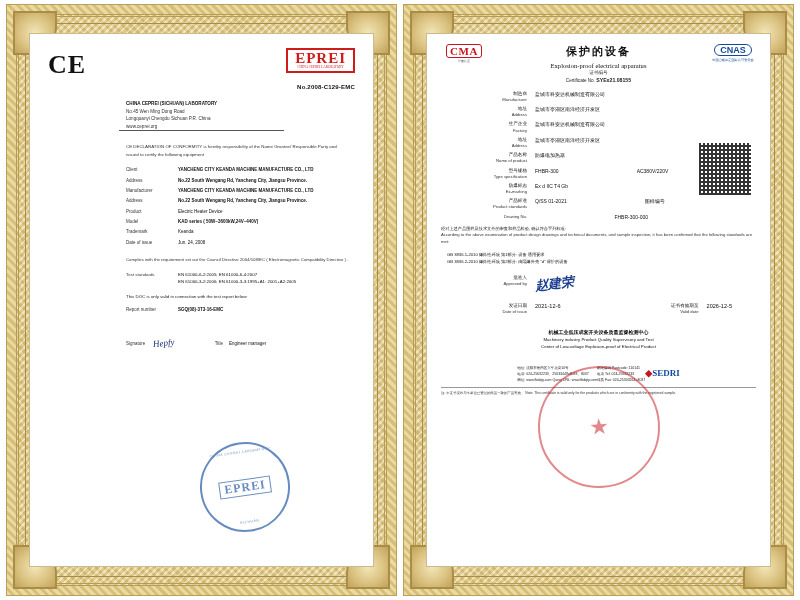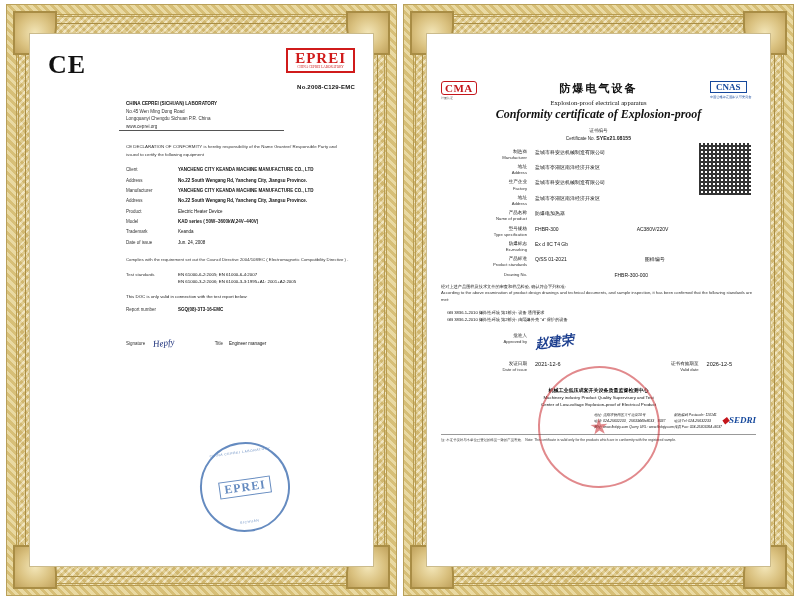--- a/index.html
+++ b/index.html
@@ -210,40 +210,40 @@
     position: absolute;
     top: 6px;
     font-size: 3.4px;
     letter-spacing: 0.6px;
   }
   .stamp .stamp-arc.bot { top: auto; bottom: 6px; }
 
   
   .ex-inner { padding: 10px 14px 8px 14px; font-size: 5px; color: #1a1a1a; position: relative; }
   .ex-logos { display: flex; align-items: flex-start; justify-content: space-between; }
-  .logo-box { text-align: left; width: 46px; margin-top: 37px; }
+  .logo-box { text-align: center; width: 46px; }
   .logo-cma {
     font-family: "Liberation Serif", serif;
     font-weight: bold;
     font-size: 11px;
     color: #c4161c;
     border: 1.4px solid #c4161c;
     border-radius: 3px;
     padding: 0 3px;
     display: inline-block;
     letter-spacing: 0.5px;
   }
   .logo-sub { font-size: 3px; color: #666; margin-top: 2px; line-height: 1.25; }
   .logo-cnas {
-    font-family: Liberation Serif, serif;
+    font-family: Liberation Sans, sans-serif;
     font-weight: bold;
     font-size: 9px;
     color: #15489c;
     border: 1.4px solid #15489c;
-    border-radius: 0;
+    border-radius: 6px;
     padding: 0 5px;
     display: inline-block;
   }
   .logo-cnas-cn { font-size: 3.2px; color: #15489c; margin-top: 2px; line-height: 1.3; }
   .ex-head-cn {
     text-align: center;
     font-family: "Liberation Serif", serif;
     font-weight: bold;
     font-size: 11px;
     letter-spacing: 2px;
@@ -366,28 +366,27 @@
   }
   .ex-footer {
     margin-top: 14px;
     text-align: center;
     font-size: 4.4px;
     line-height: 1.55;
     color: #111;
   }
   .ex-footer .cn { font-weight: bold; font-size: 5px; }
   .ex-contact {
-    margin-top: 5px;
+    margin-top: 16px;
     display: flex;
-    justify-content: flex-end;
+    justify-content: center;
     align-items: flex-start;
     font-size: 3.5px;
     line-height: 1.6;
     color: #222;
-    font-style: italic;
   }
   .ex-contact .col { text-align: left; }
   .ex-contact .col.r { text-align: left; }
   .sedri {
     font-family: "Liberation Serif", serif;
     font-weight: bold;
     font-size: 9px;
     color: #15489c;
     white-space: nowrap;
   }
@@ -515,24 +514,23 @@
         <div class="logo-box">
           <div class="logo-cma">CMA</div>
           <div class="logo-sub">计量认证</div>
         </div>
         <div class="logo-box">
           <div class="logo-cnas">CNAS</div>
           <div class="logo-cnas-cn">中国合格评定国家认可委员会</div>
         </div>
       </div>
 
-      <div class="ex-head-cn">防爆电气设备</div>
+      <div class="ex-head-cn">保护的设备</div>
       <div class="ex-head-en">Explosion-proof electrical apparatus</div>
 
-      <div class="ex-title-en">Conformity certificate of Explosion-proof</div>
 
       <div class="ex-certno">
         <div>证书编号</div>
         <div>
           <span>Certificate No.</span>
           <b>SYEx21.08155</b>
         </div>
       </div>
 
       <div class="qr"></div>

